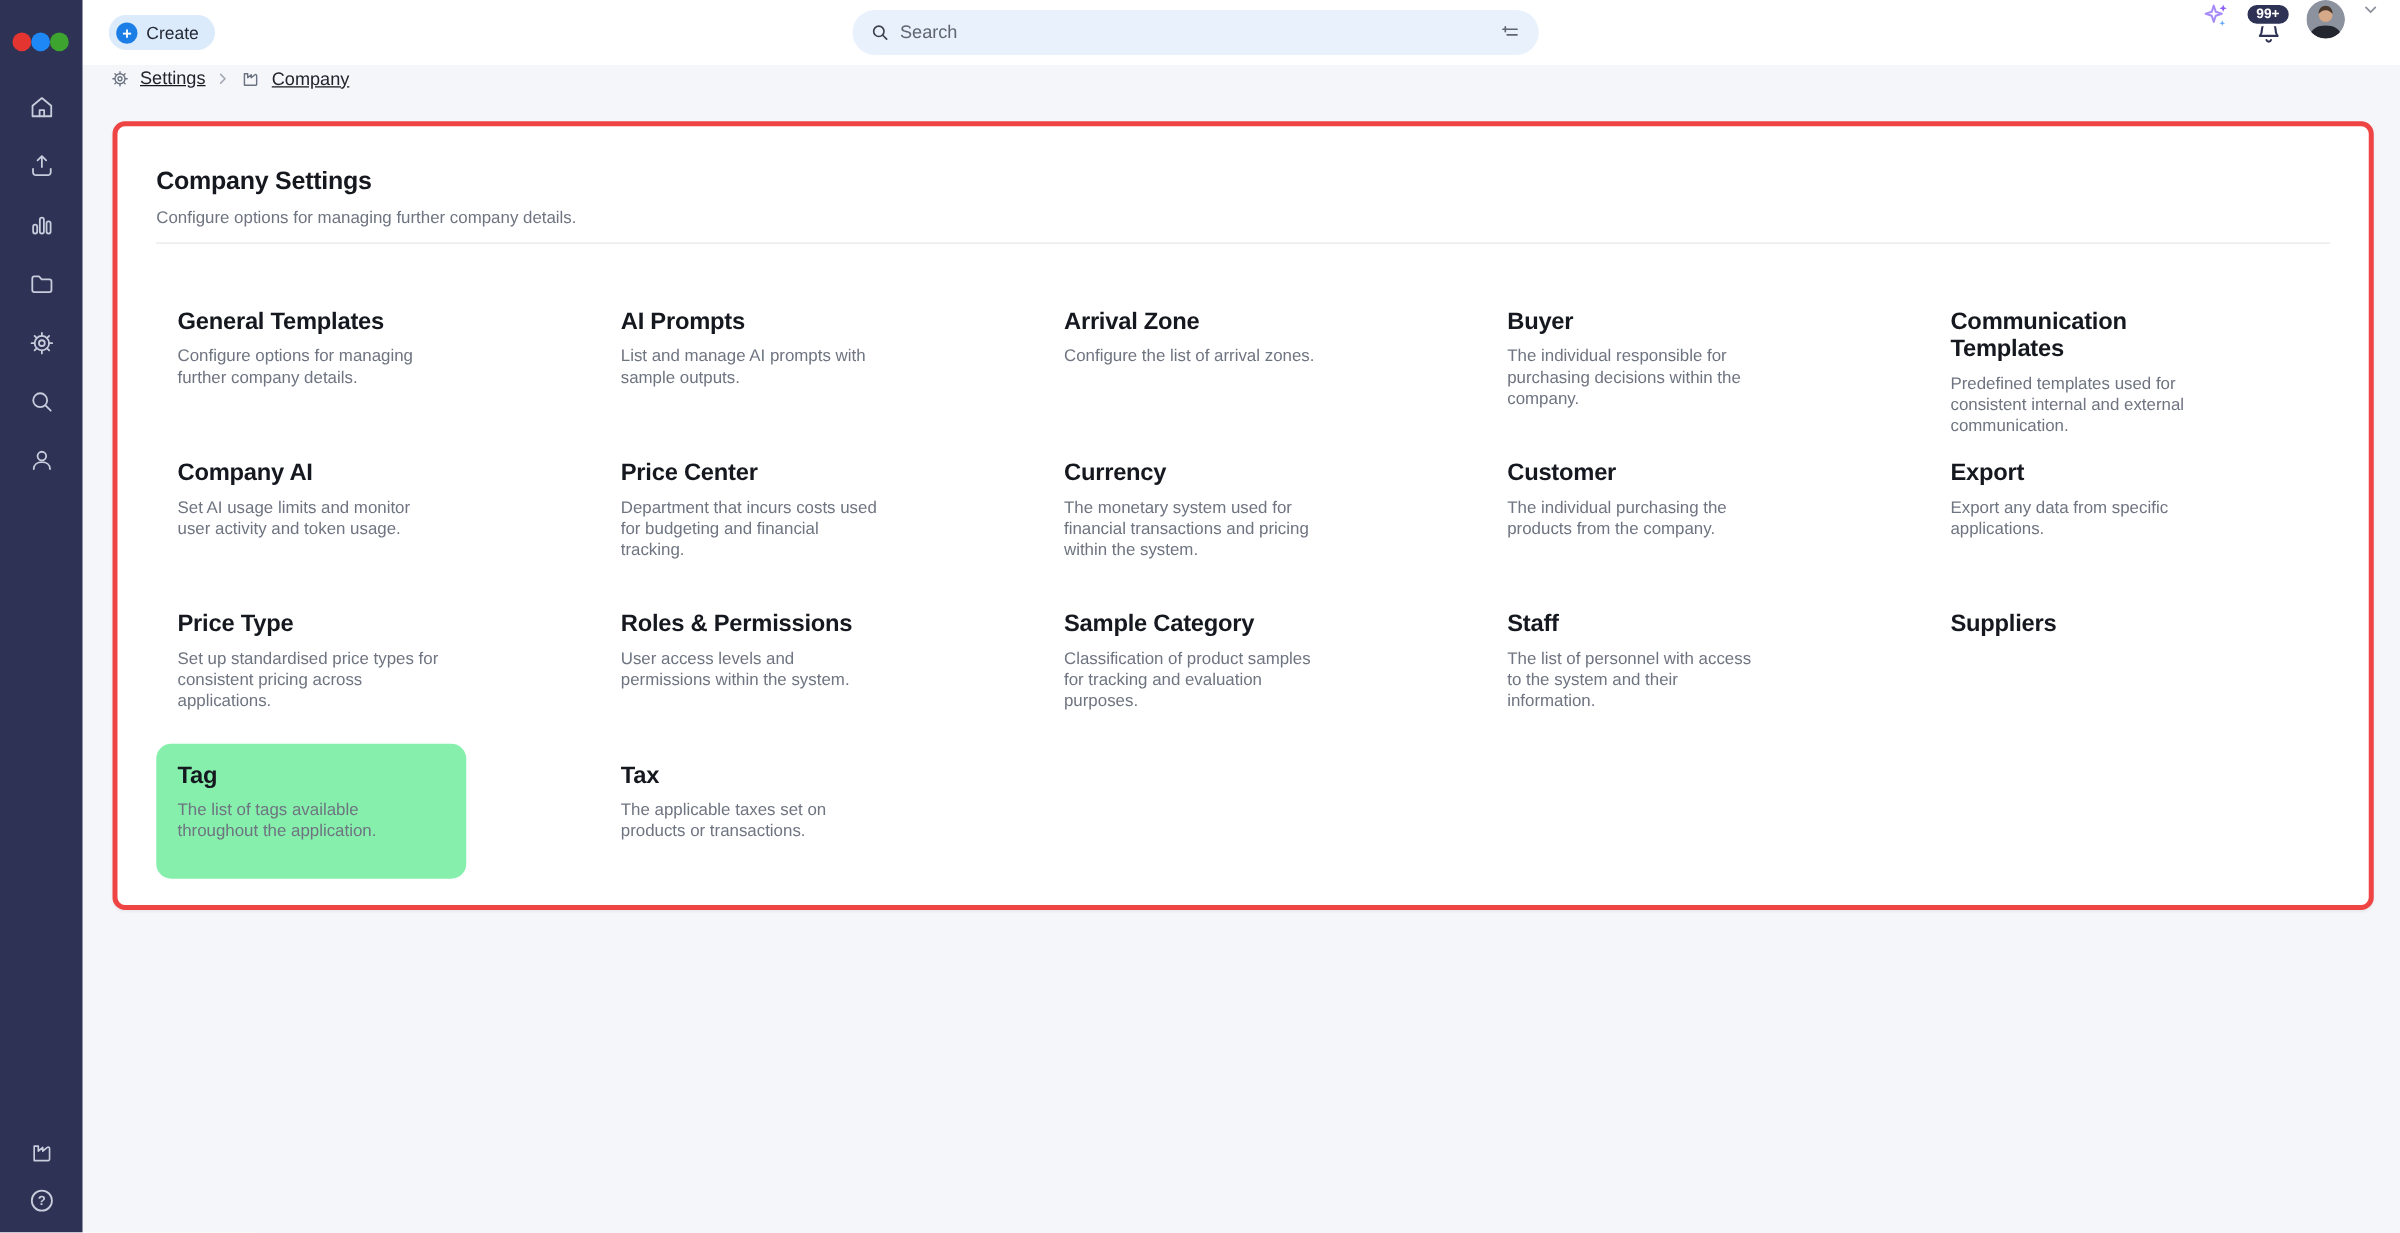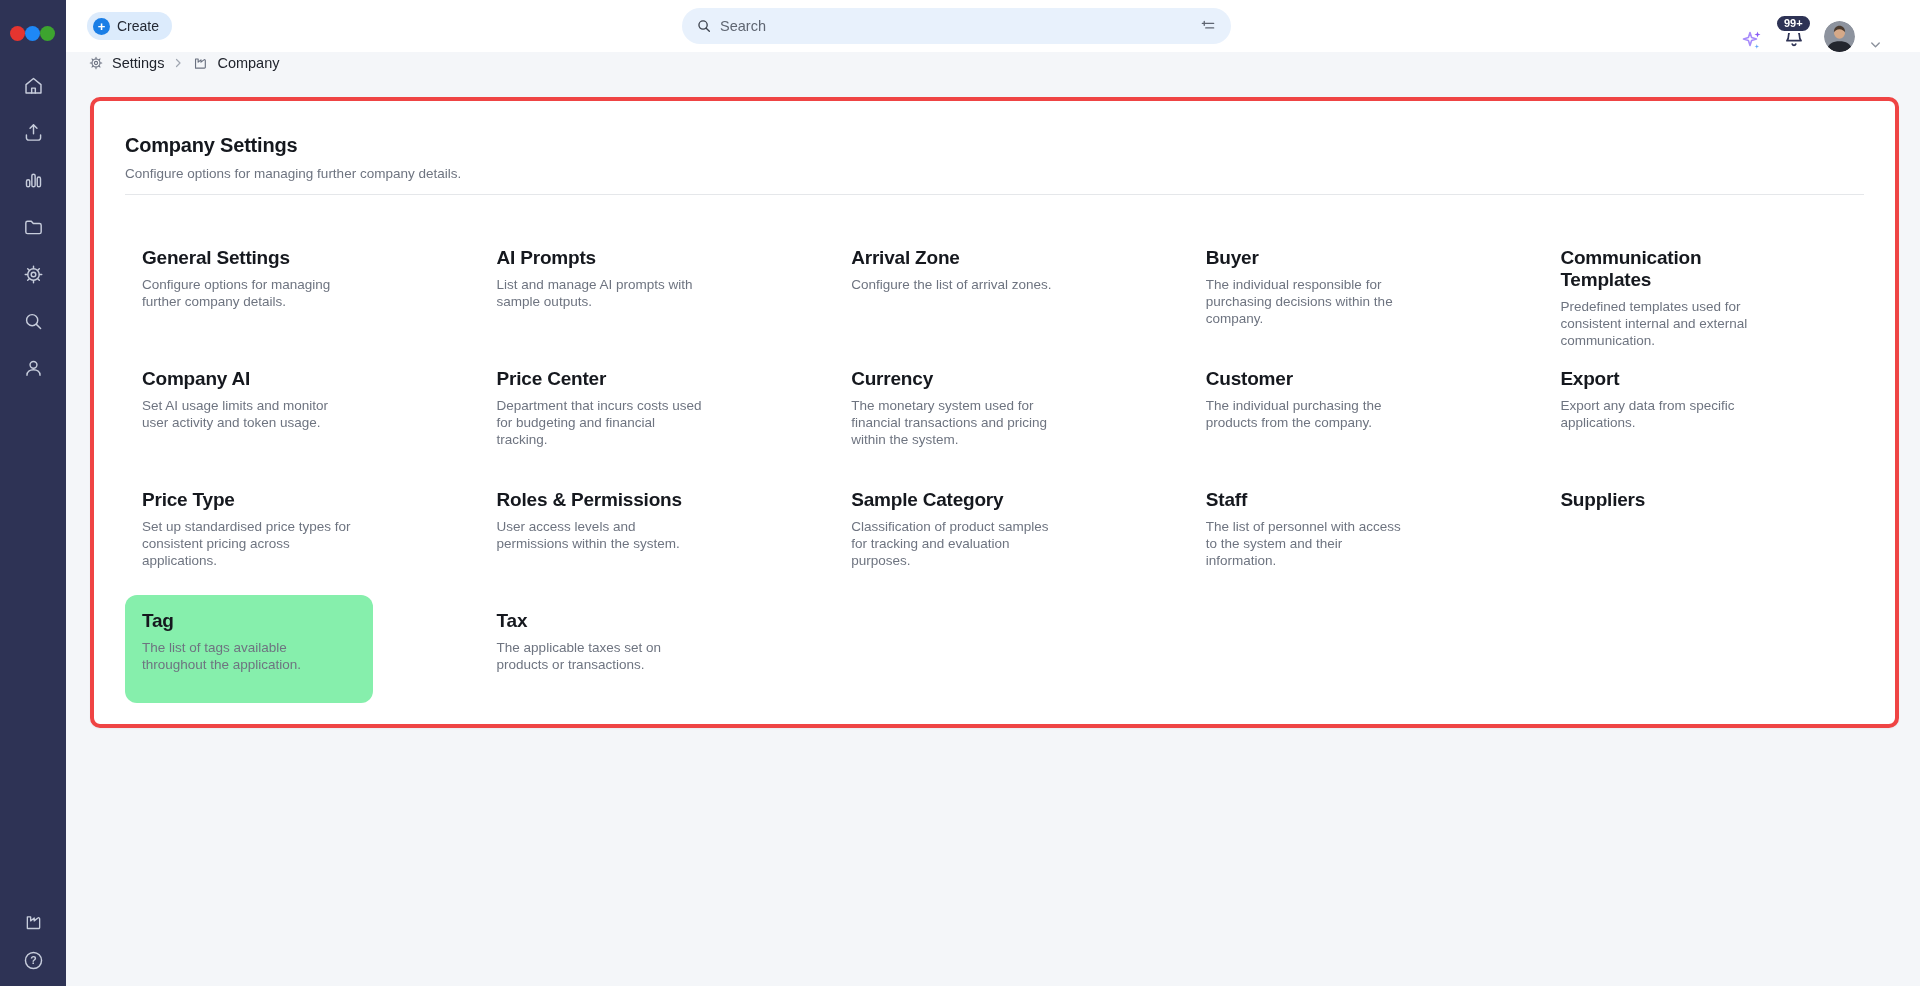--- a/index.html
+++ b/index.html
@@ -44,34 +44,34 @@
   .search-wrap {
     position:absolute; left:616px; top:8px; width:549px; height:36px;
     background:#e8f1fc; border-radius:18px; display:flex; align-items:center; padding:0 14px; gap:8px;
   }
   .search-wrap svg { flex:none; }
   .search-input {
     flex:1; border:none; outline:none; background:transparent; font-size:14.5px; color:#8b5cf6;
     font-family:"Liberation Sans", sans-serif;
   }
   .search-input::placeholder { color:#5f6672; opacity:1; }
-  .top-right { position:absolute; right:37px; top:0; height:52px; display:flex; align-items:flex-end; gap:13px; }
+  .top-right { position:absolute; right:16px; top:0; height:52px; display:flex; align-items:flex-start; gap:13px; }
   .icon-btn { background:none; border:none; cursor:pointer; display:flex; align-items:center; justify-content:center; padding:0; }
   .notif { position:relative; width:34px; height:40px; }
   .notif .bell { position:absolute; left:5px; top:14px; }
   .notif-badge {
     position:absolute; left:-2px; top:2px; background:#2e3355; color:#fff; border:2px solid #ffffff;
     border-radius:10px; font-size:11px; font-weight:700; padding:2px 7px; line-height:1; z-index:2;
   }
   .avatar { width:31px; height:31px; border-radius:50%; overflow:hidden; cursor:pointer; flex:none; }
   
   .breadcrumb {
     position:absolute; left:88px; top:52px; height:22px; display:flex; align-items:center; gap:8px;
   }
-  .crumb { display:flex; align-items:flex-start; gap:8px; cursor:pointer; }
+  .crumb { display:flex; align-items:flex-end; gap:8px; cursor:pointer;text-decoration:underline; }
   .crumb-label { font-size:14.5px; color:#20242d; }
   .crumb svg.glyph { stroke:#6a7180; fill:none; stroke-width:1.6; stroke-linecap:round; stroke-linejoin:round; }
   .crumb-sep { display:flex; align-items:center; }
   
   .panel {
     position:absolute; left:90px; top:97px; width:1809px; height:631px;
     background:#ffffff; border-radius:10px; border:4px solid #ef4444;
     box-shadow:0 1px 2px rgba(16,24,40,.05);
     padding:33px 31px 0 31px;
   }
@@ -238,21 +238,21 @@
     <span class="crumb-label">Company</span>
   </div>
 </div>
 
 <main class="panel">
   <h1 class="panel-title">Company Settings</h1>
   <p class="panel-subtitle">Configure options for managing further company details.</p>
   <hr class="panel-divider">
   <div class="grid">
       <div class="cell">
-        <h3>General Settings</h3>
+        <h3>General Templates</h3>
         <p>Configure options for managing further company details.</p>
       </div>
       <div class="cell">
         <h3>AI Prompts</h3>
         <p>List and manage AI prompts with sample outputs.</p>
       </div>
       <div class="cell">
         <h3>Arrival Zone</h3>
         <p>Configure the list of arrival zones.</p>
       </div>

